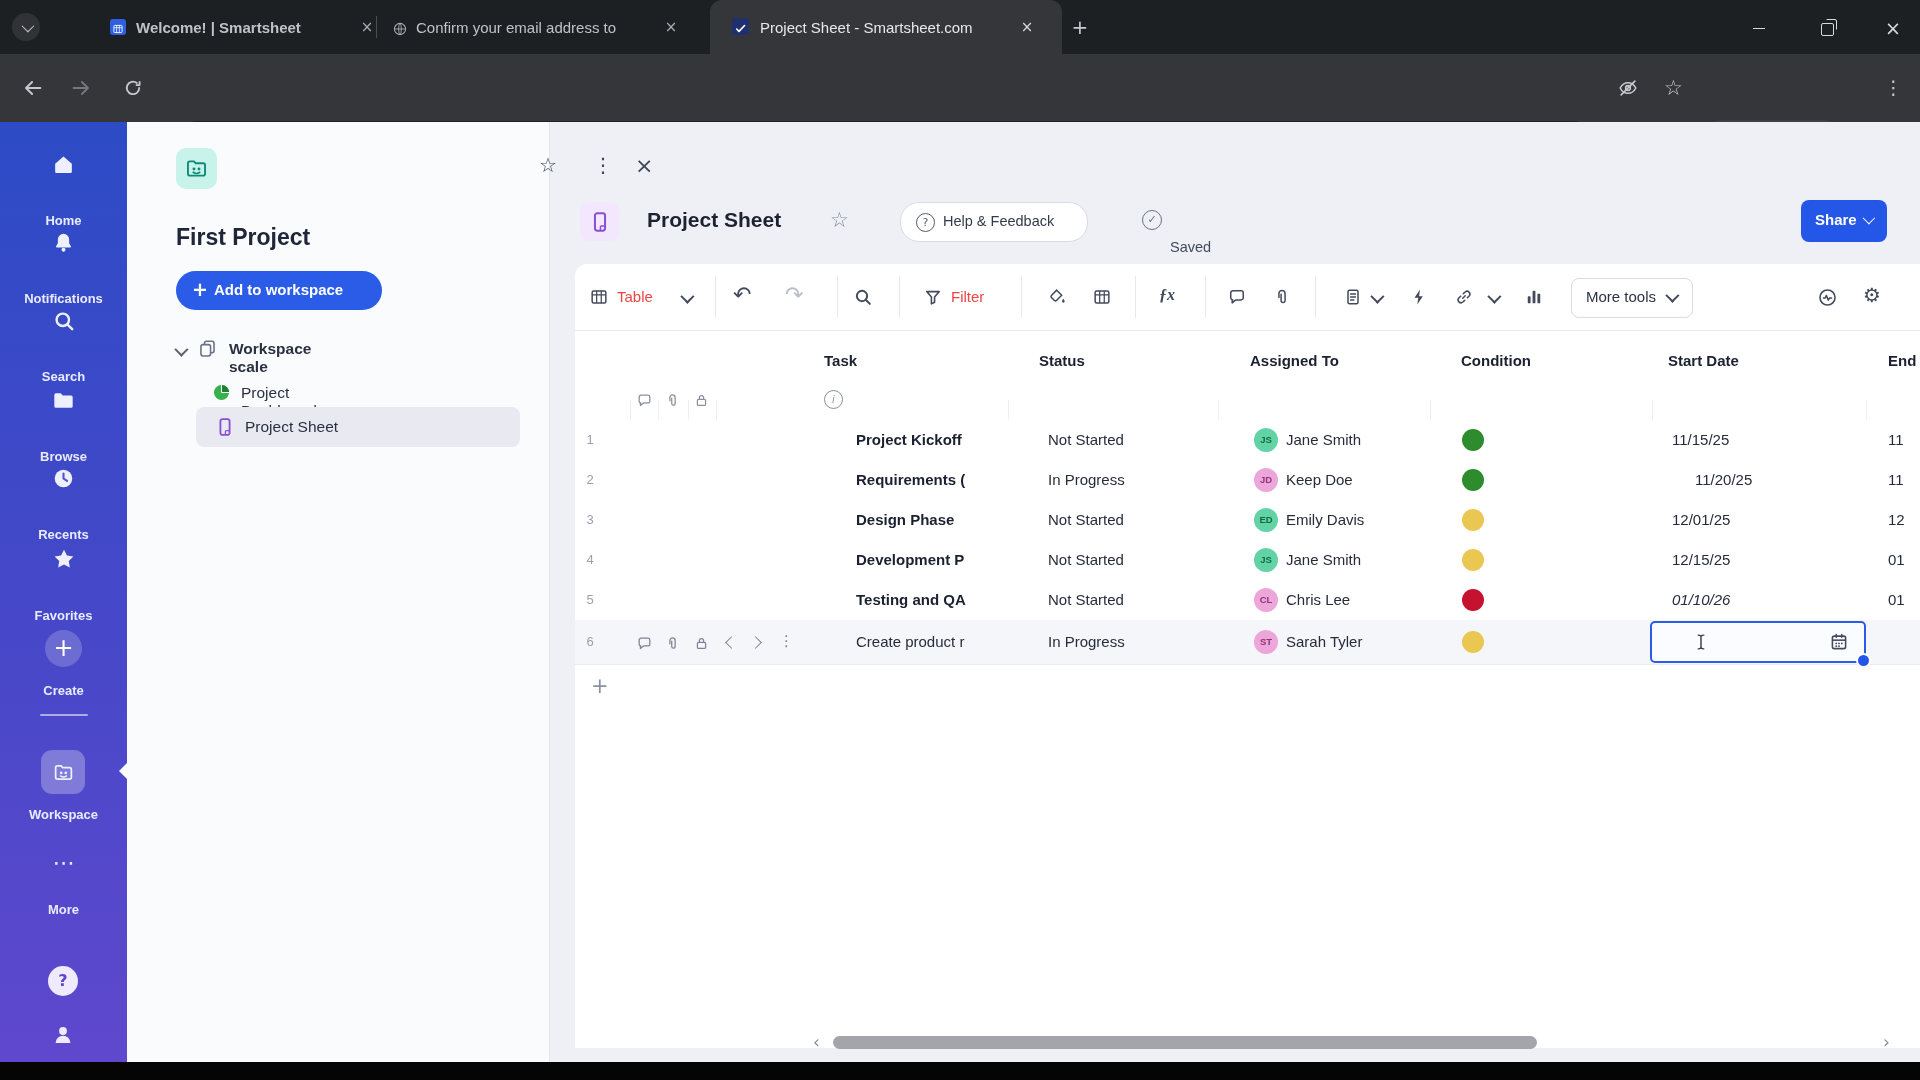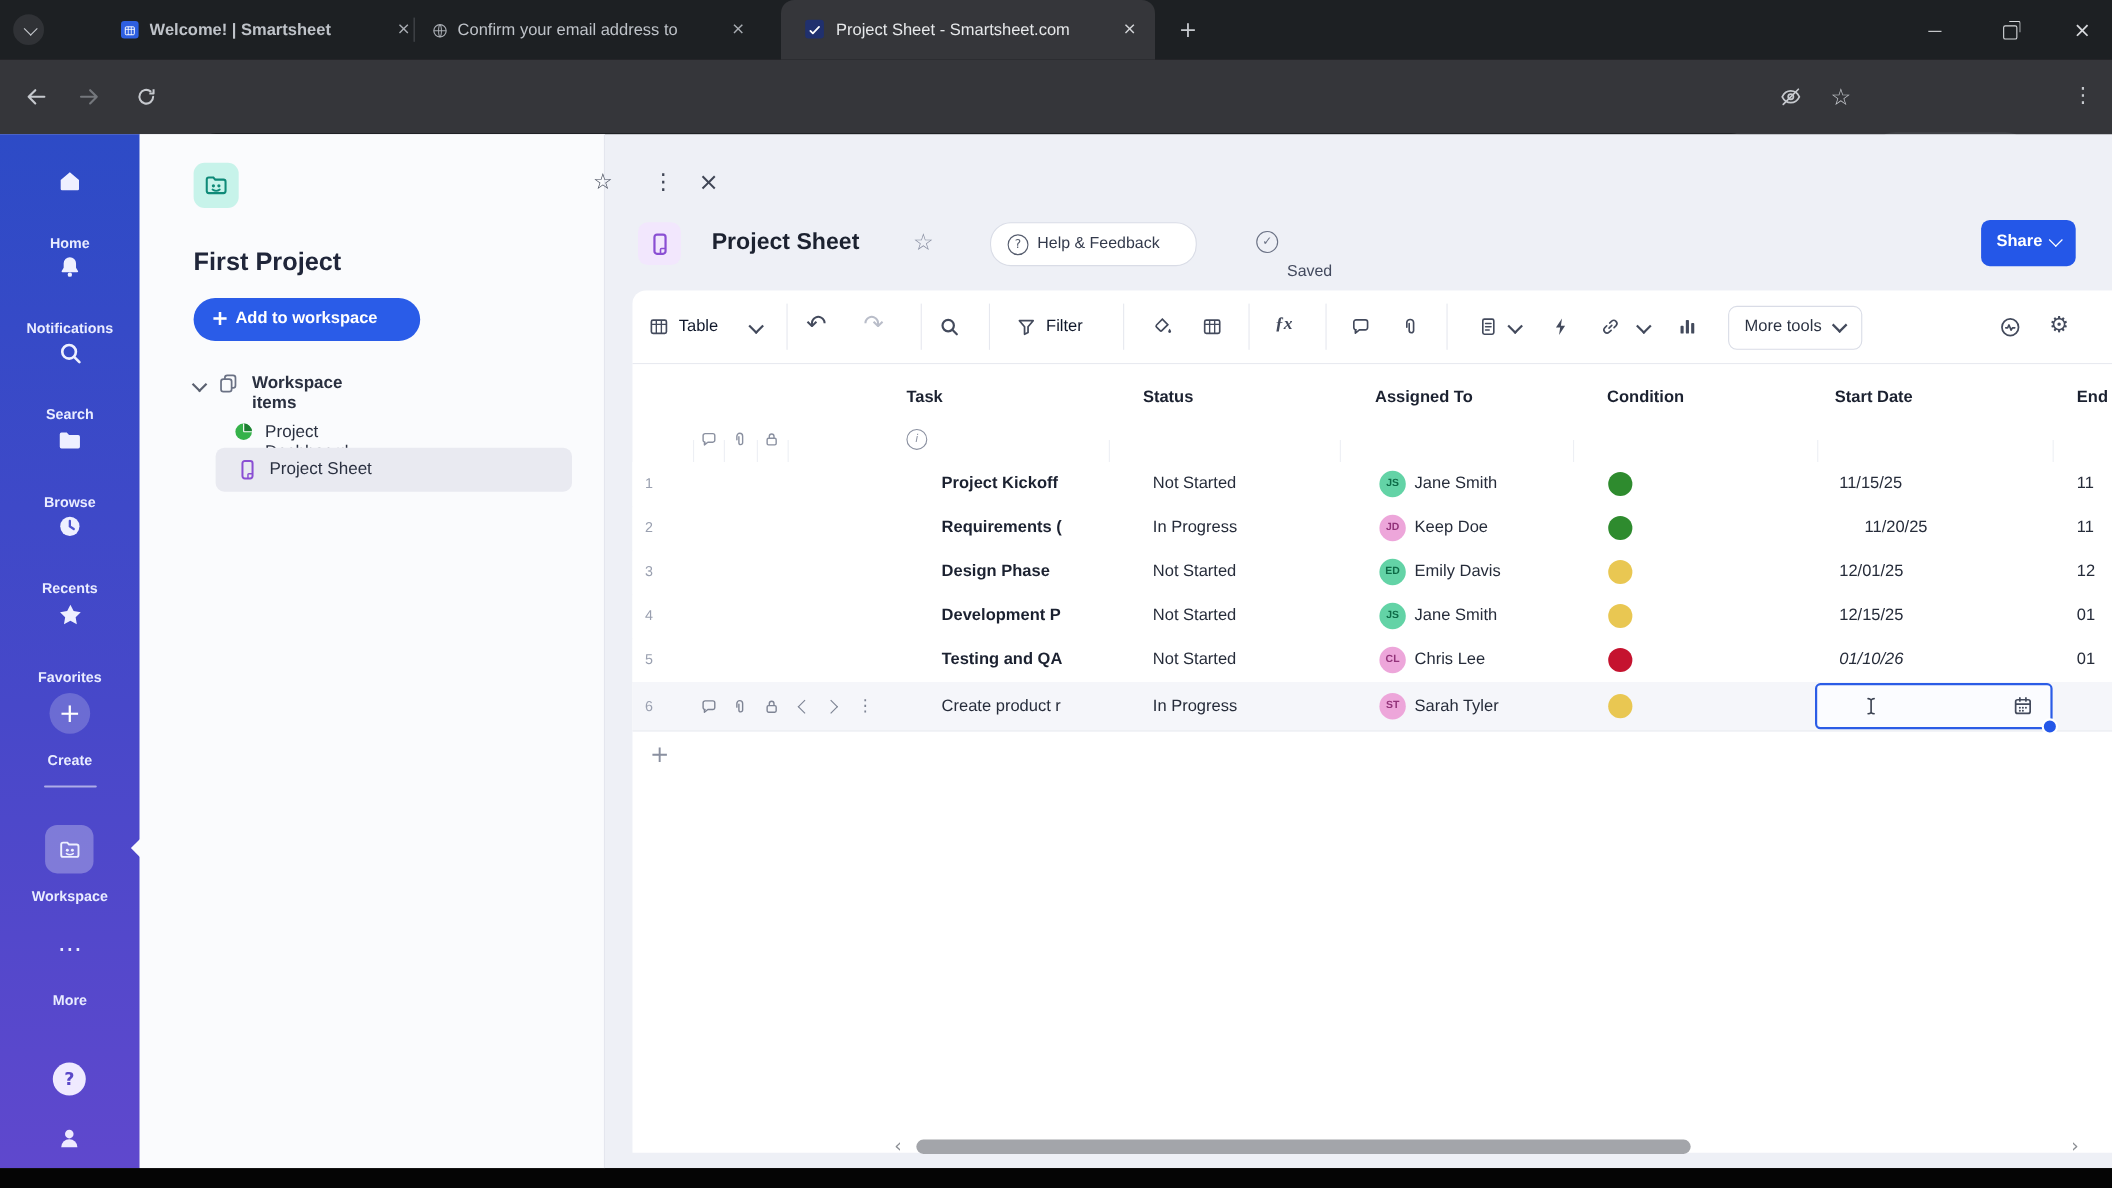--- a/index.html
+++ b/index.html
@@ -18,21 +18,21 @@
   .chev{display:inline-block;width:8px;height:8px;border-right:2px solid currentColor;border-bottom:2px solid currentColor;}
   .chev.down{transform:rotate(45deg) translateY(-2px);}
   .chev.right{transform:rotate(-45deg);}
   .chev.left{transform:rotate(135deg);}
 
   
   #tabstrip{left:0;top:0;width:1920px;height:54px;background:#1d2023;}
   .tab{top:0;height:54px;color:#bfc3c9;font-size:15px;}
   .tab .title{position:absolute;top:19px;white-space:nowrap;overflow:hidden;}
   .tab-close{position:absolute;top:18px;width:18px;height:18px;text-align:center;line-height:17px;font-size:15px;color:#a9adb3;border-radius:50%;}
-  .tab-active{background:#35363a;border-radius:12px 12px 0 0;color:#e6e8ea;}
+  .tab-active{background:#35363a;border-radius:12px 12px 0 0;color:#e6e8ea;padding-left:12px;}
   .tabsep{top:16px;width:1px;height:22px;background:#4a4d52;}
   #navbar{left:0;top:54px;width:1920px;height:68px;background:#35363a;color:#c6c9ce;}
   #urlpill{left:176px;top:67px;width:1418px;height:42px;border-radius:21px;background:#1f2124;}
   #urltext{position:absolute;left:46px;top:11px;font-size:15.5px;color:#ccceD2;white-space:nowrap;color:#cbced3;}
   #incogpill{left:1702px;top:66px;width:142px;height:42px;border-radius:21px;background:#3e4044;color:#e4e6e9;}
   .winbtn{top:16px;width:26px;height:26px;color:#d7d9dc;text-align:center;line-height:24px;font-size:17px;}
   .restore{width:11px;height:11px;border:1.5px solid #d7d9dc;border-radius:2px;position:absolute;left:8px;top:7px;}
   .restore::before{content:"";position:absolute;left:2px;top:-5px;width:11px;height:11px;border:1.5px solid #d7d9dc;border-radius:2px;clip-path:polygon(20% 0,100% 0,100% 80%,80% 80%,80% 20%,20% 20%);}
 
   
@@ -65,21 +65,21 @@
   #title-star{left:830px;top:86px;font-size:21px;color:#878da0;}
   #helpfb-btn{left:900px;top:80px;width:186px;height:38px;border:1px solid #d9dce6;border-radius:19px;background:#fff;color:#333a4c;}
   #saved-chip{left:1142px;top:88px;color:#434a5e;}
   #share-btn{left:1801px;top:78px;width:86px;height:42px;border-radius:8px;background:#2457e8;color:#fff;}
 
   
   #card{left:575px;top:142px;width:1345px;height:784px;background:#fff;border-radius:12px 0 0 0;}
   #toolbar{left:0;top:0;width:1345px;height:66px;border-bottom:1px solid #e8eaf0;color:#434a5c;}
   .tb-ic{position:absolute;top:23px;width:20px;height:20px;}
   .tb-div{position:absolute;top:12px;width:1px;height:42px;background:#e6e8ef;}
-  .tb-label{position:absolute;top:24px;font-size:15px;color:#0f172a;}
+  .tb-label{position:absolute;top:24px;font-size:15px;color:#ef4444;}
   #moretools-btn{position:absolute;left:996px;top:14px;width:120px;height:38px;border:1px solid #d9dce6;border-radius:8px;}
   
   .colhead{position:absolute;top:88px;font-size:15px;font-weight:bold;color:#1b2130;white-space:nowrap;}
   .subic{position:absolute;top:127px;width:17px;height:17px;color:#8a90a0;}
   #info-badge{position:absolute;left:249px;top:126px;width:17px;height:17px;border:1.4px solid #8a90a0;border-radius:50%;color:#8a90a0;font-size:10px;text-align:center;line-height:17px;font-style:italic;}
   #rows{position:absolute;left:0;top:156px;width:1345px;}
   .grow{position:absolute;left:0;width:1345px;border-bottom:1px solid #e9ebf1;background:#fff;}
   .grow.editing{background:#f5f6fa;}
   .rnum{position:absolute;left:0;width:30px;text-align:center;font-size:13px;color:#9aa0b0;}
   .cell{position:absolute;font-size:15px;color:#262c3a;white-space:nowrap;}
@@ -383,21 +383,21 @@
     <div id="add-btn" class="abs">
       <span class="abs g g-plus" style="left:16px;top:7px;font-size:19px;"></span>
       <span class="abs" style="left:38px;top:10px;">Add to workspace</span>
     </div>
 
     <div class="treerow abs" style="top:216px;font-weight:bold;">
       <span class="chev down abs" style="left:8px;top:8px;color:#5a6070;"></span>
       <svg class="ic abs" style="left:30px;top:0;color:#6a7184;" width="21" height="21">
           <use href="#i-copy"></use>
         </svg>
-      <span class="abs" style="left:62px;top:2px;">Workspace items</span>
+      <span class="abs" style="left:62px;top:2px;">Workspace scale</span>
     </div>
 
     <div class="treerow abs" style="top:252px;">
       <svg class="ic abs" style="left:44px;top:8px;" width="21" height="21">
           <use href="#i-pie"></use>
         </svg>
       <span class="abs" style="left:74px;top:10px;">Project Dashboard</span>
     </div>
 
     <div class="sel-row abs">

